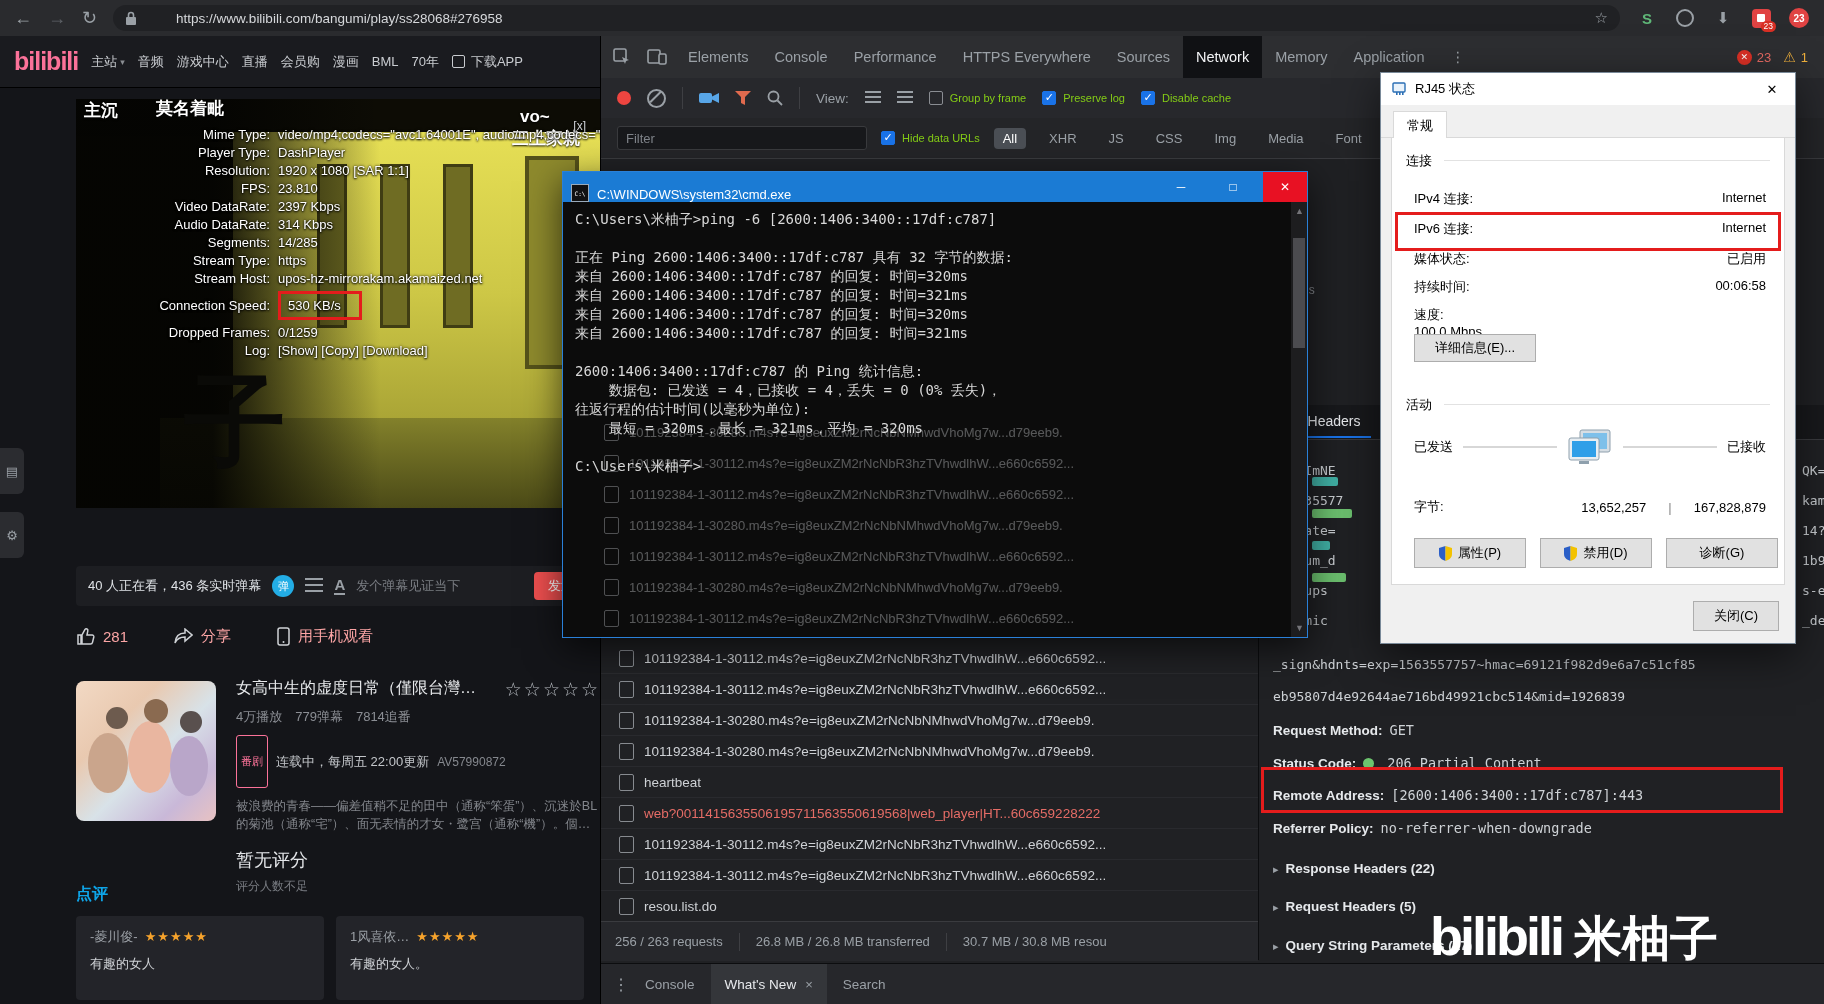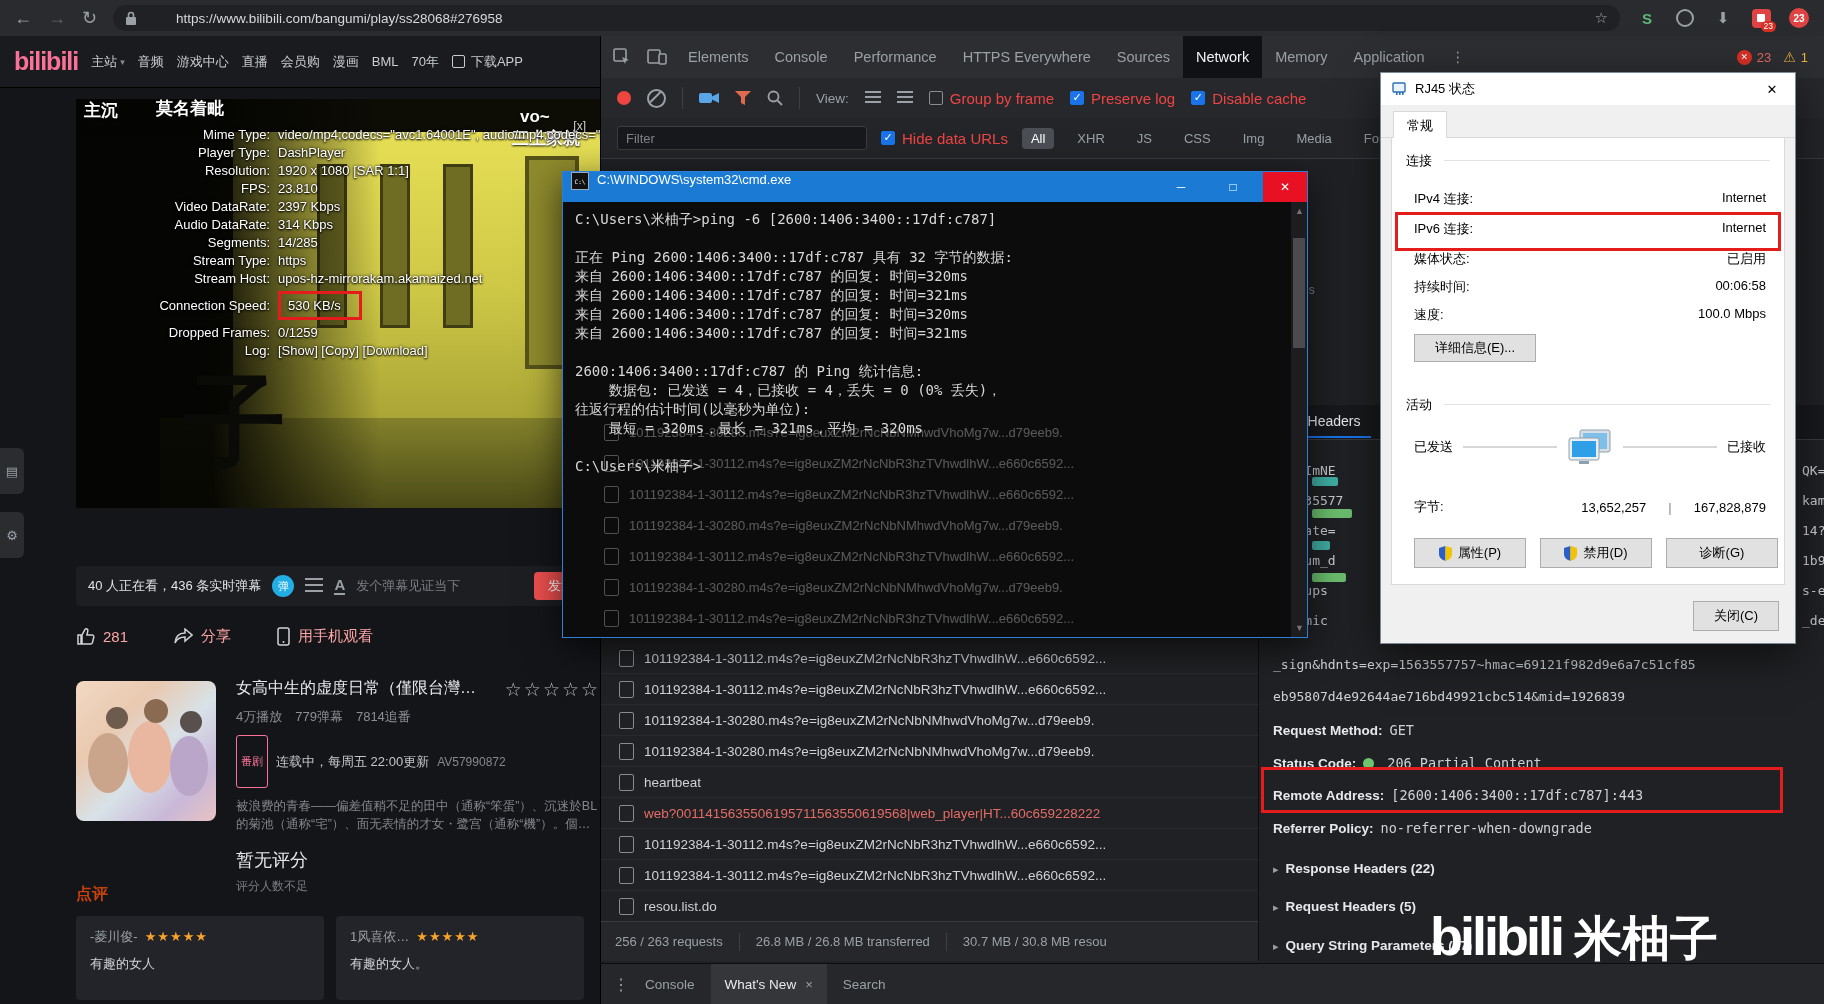--- a/index.html
+++ b/index.html
@@ -77,21 +77,21 @@
   #media-stars{color:#b9bdc3;font-size:19px;letter-spacing:2px;}
   #media-stats{color:#8b8e94;font-size:13px;margin-top:7px;}
   #badge-row{display:flex;align-items:center;gap:8px;margin-top:9px;}
   .pink-badge{border:1px solid #fb7299;color:#fb7299;font-size:11px;padding:18px 4px;border-radius:3px;}
   #schedule{color:#c3c6ca;font-size:13px;}
   #avid{color:#85888e;font-size:12px;}
   #media-desc{color:#83868c;font-size:12.5px;margin-top:9px;width:364px;line-height:1.45;
               display:-webkit-box;-webkit-line-clamp:2;-webkit-box-orient:vertical;overflow:hidden;}
   #no-rating{color:#e3e5e8;font-size:18px;margin-top:15px;}
   #no-rating-sub{color:#797c82;font-size:12px;margin-top:6px;}
-  #review-heading{left:76px;top:884px;color:#c2410c;font-size:16px;font-weight:bold;}
+  #review-heading{left:76px;top:884px;color:#0ea5e9;font-size:16px;font-weight:bold;}
   .review-card{top:916px;width:248px;height:84px;background:#232429;border-radius:4px;padding:11px 14px;box-sizing:border-box;}
   .review-name{color:#9ba0a6;font-size:13px;}
   .review-stars{color:#f6a32c;font-size:13px;margin-left:7px;letter-spacing:1px;}
   .review-text{color:#ced1d5;font-size:13px;margin-top:9px;}
   .edge-widget{left:0;width:24px;height:46px;background:#2b2c30;border-radius:0 6px 6px 0;color:#9aa0a6;
                display:flex;align-items:center;justify-content:center;font-size:13px;}
 
   
   #devtools{left:600px;top:36px;width:1224px;height:968px;background:#202124;border-left:1px solid #000;box-sizing:border-box;}
   #dt-tabs{position:absolute;left:0;top:0;right:0;height:42px;background:#2d2e31;display:flex;align-items:center;
@@ -109,21 +109,21 @@
               display:flex;align-items:center;gap:16px;padding:0 16px;}
   .rec-dot{width:14px;height:14px;border-radius:50%;background:#ee4540;flex:0 0 auto;}
   .clear-ico{width:15px;height:15px;border:2px solid #9aa0a6;border-radius:50%;position:relative;flex:0 0 auto;}
   .clear-ico::after{content:"";position:absolute;left:-1px;top:5.5px;width:15px;height:2px;background:#9aa0a6;transform:rotate(-45deg);}
   .vsep{width:1px;height:22px;background:#3e3f43;flex:0 0 auto;}
   .tb-label{color:#9aa0a6;font-size:13.5px;white-space:nowrap;}
   .view-ico{width:16px;height:14px;background:repeating-linear-gradient(180deg,#9aa0a6 0 2px,transparent 2px 5px);flex:0 0 auto;}
   .cb{width:14px;height:14px;border:1.5px solid #8a8d92;border-radius:2px;box-sizing:border-box;flex:0 0 auto;position:relative;}
   .cb.on{background:#1a73e8;border-color:#1a73e8;}
   .cb.on::after{content:"✓";position:absolute;left:1.5px;top:-1.5px;color:#fff;font-size:11px;}
-  .cb-label{color:#ef4444;font-size:15px;white-space:nowrap;}
+  .cb-label{color:#84cc16;font-size:11px;white-space:nowrap;}
   .cb-group{display:flex;align-items:center;gap:7px;}
   #dt-filter{position:absolute;left:0;top:82px;right:0;height:40px;background:#242528;border-bottom:1px solid #3a3b3f;
              display:flex;align-items:center;gap:14px;padding:0 16px;}
   #filter-input{width:250px;height:24px;background:#18191c;border:1px solid #3a3b3e;border-radius:3px;color:#7f8389;
                 font-size:13px;display:flex;align-items:center;padding:0 8px;box-sizing:border-box;}
   .pill{font-size:13px;color:#9aa0a6;padding:3px 9px;border-radius:4px;white-space:nowrap;}
   .pill.sel{background:#4b4f55;color:#fff;}
   #dt-requests{position:absolute;left:0;top:607px;width:657px;}
   .req-row{height:31px;display:flex;align-items:center;gap:10px;padding-left:18px;border-bottom:1px solid #292a2e;box-sizing:border-box;}
   .fico{width:13px;height:15px;border:1.5px solid #878b90;border-radius:2px;flex:0 0 auto;}
@@ -153,21 +153,21 @@
   .green-dot{display:inline-block;width:11px;height:11px;border-radius:50%;background:#6cc46e;margin:0 6px -1px 7px;}
   .hsection{position:absolute;left:14px;color:#e6e9ec;font-size:13.5px;font-weight:bold;white-space:nowrap;}
   .hsection .tri{color:#9aa0a6;font-size:11px;margin-right:7px;font-weight:normal;}
   #remote-box{position:absolute;left:2px;top:362px;width:516px;height:40px;border:3px solid #e41c1c;}
   .decor-bar{position:absolute;z-index:30;height:9px;border-radius:2px;}
   #timeline-lbl{position:absolute;left:1262px;top:283px;z-index:30;color:#85898e;font-size:12px;}
 
   
   #cmd{left:562px;top:171px;width:746px;height:467px;z-index:40;border:1px solid #2a80d8;box-sizing:border-box;
        box-shadow:0 10px 34px rgba(0,0,0,.65);display:flex;flex-direction:column;}
-  #cmd-title{height:30px;background:#1b7bd4;display:flex;align-items:flex-start;gap:8px;padding-left:8px;flex:0 0 auto;}
+  #cmd-title{height:30px;background:#1b7bd4;display:flex;align-items:flex-end;gap:8px;padding-left:8px;flex:0 0 auto;}
   #cmd-ico{width:16px;height:16px;background:#111;border:1px solid #9ab;color:#fff;font-size:6px;display:flex;
            align-items:center;justify-content:center;font-family:"DejaVu Sans Mono",monospace;}
   #cmd-title .t{color:#fff;font-size:13px;flex:1;white-space:nowrap;overflow:hidden;}
   .cmd-ctl{width:44px;height:30px;display:flex;align-items:center;justify-content:center;color:#fff;font-size:12px;flex:0 0 auto;}
   .cmd-ctl.close{background:#e81123;}
   #cmd-body{flex:1;background:#0c0c0c;position:relative;overflow:hidden;}
   #cmd-text{margin:8px 12px;font-family:"DejaVu Sans Mono",monospace;font-size:14px;line-height:19px;color:#d8d8d8;white-space:pre-wrap;}
   #cmd-scroll{position:absolute;right:0;top:0;bottom:0;width:16px;background:#1d1d1f;}
   #cmd-thumb{position:absolute;right:2px;top:36px;width:12px;height:110px;background:#4b4b4f;}
   .scroll-arrow{position:absolute;right:3px;color:#737378;font-size:9px;}
@@ -642,21 +642,21 @@
       </div>
       <div id="ipv6-box"></div>
       <div class="drow" style="top:112px;align-items:flex-end;">
         <span>媒体状态:</span>
           <span>已启用</span>
       </div>
       <div class="drow" style="top:140px;">
         <span>持续时间:</span>
           <span>00:06:58</span>
       </div>
-      <div class="drow" style="top:168px;">
+      <div class="drow" style="top:168px;flex-direction:column;">
         <span>速度:</span>
           <span>100.0 Mbps</span>
       </div>
       <div class="wbtn" id="details-btn">
           <span>详细信息(E)...</span>
         </div>
       <span class="grp-label" style="top:258px;">活动</span>
       <span class="grp-line" style="left:52px;top:266px;"></span>
       <div id="act-graphic">
         <span>已发送</span>

